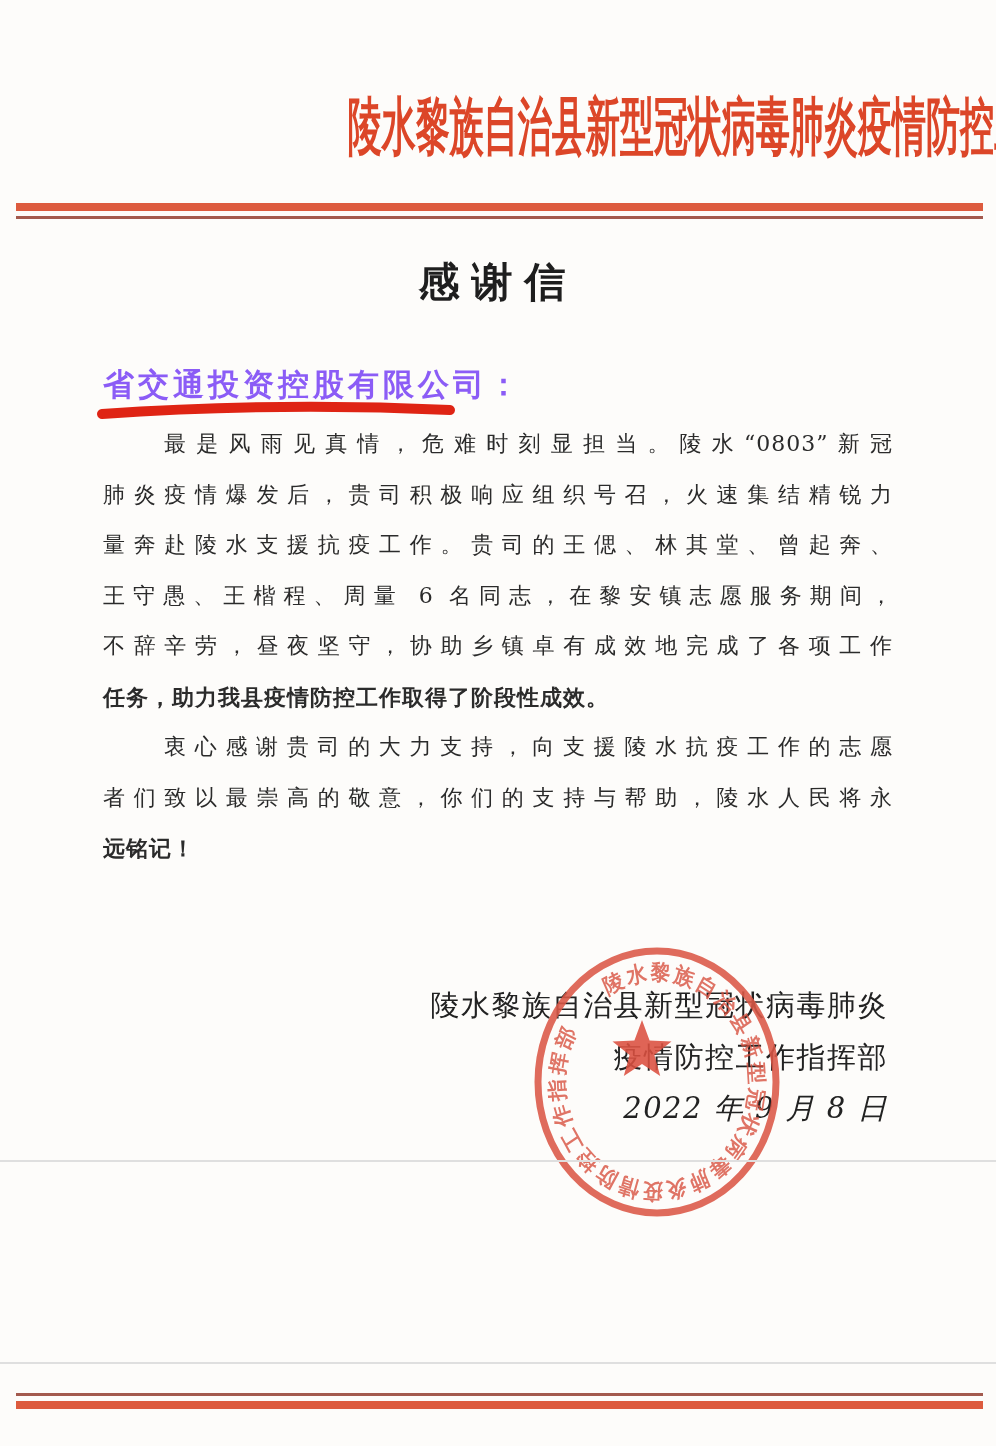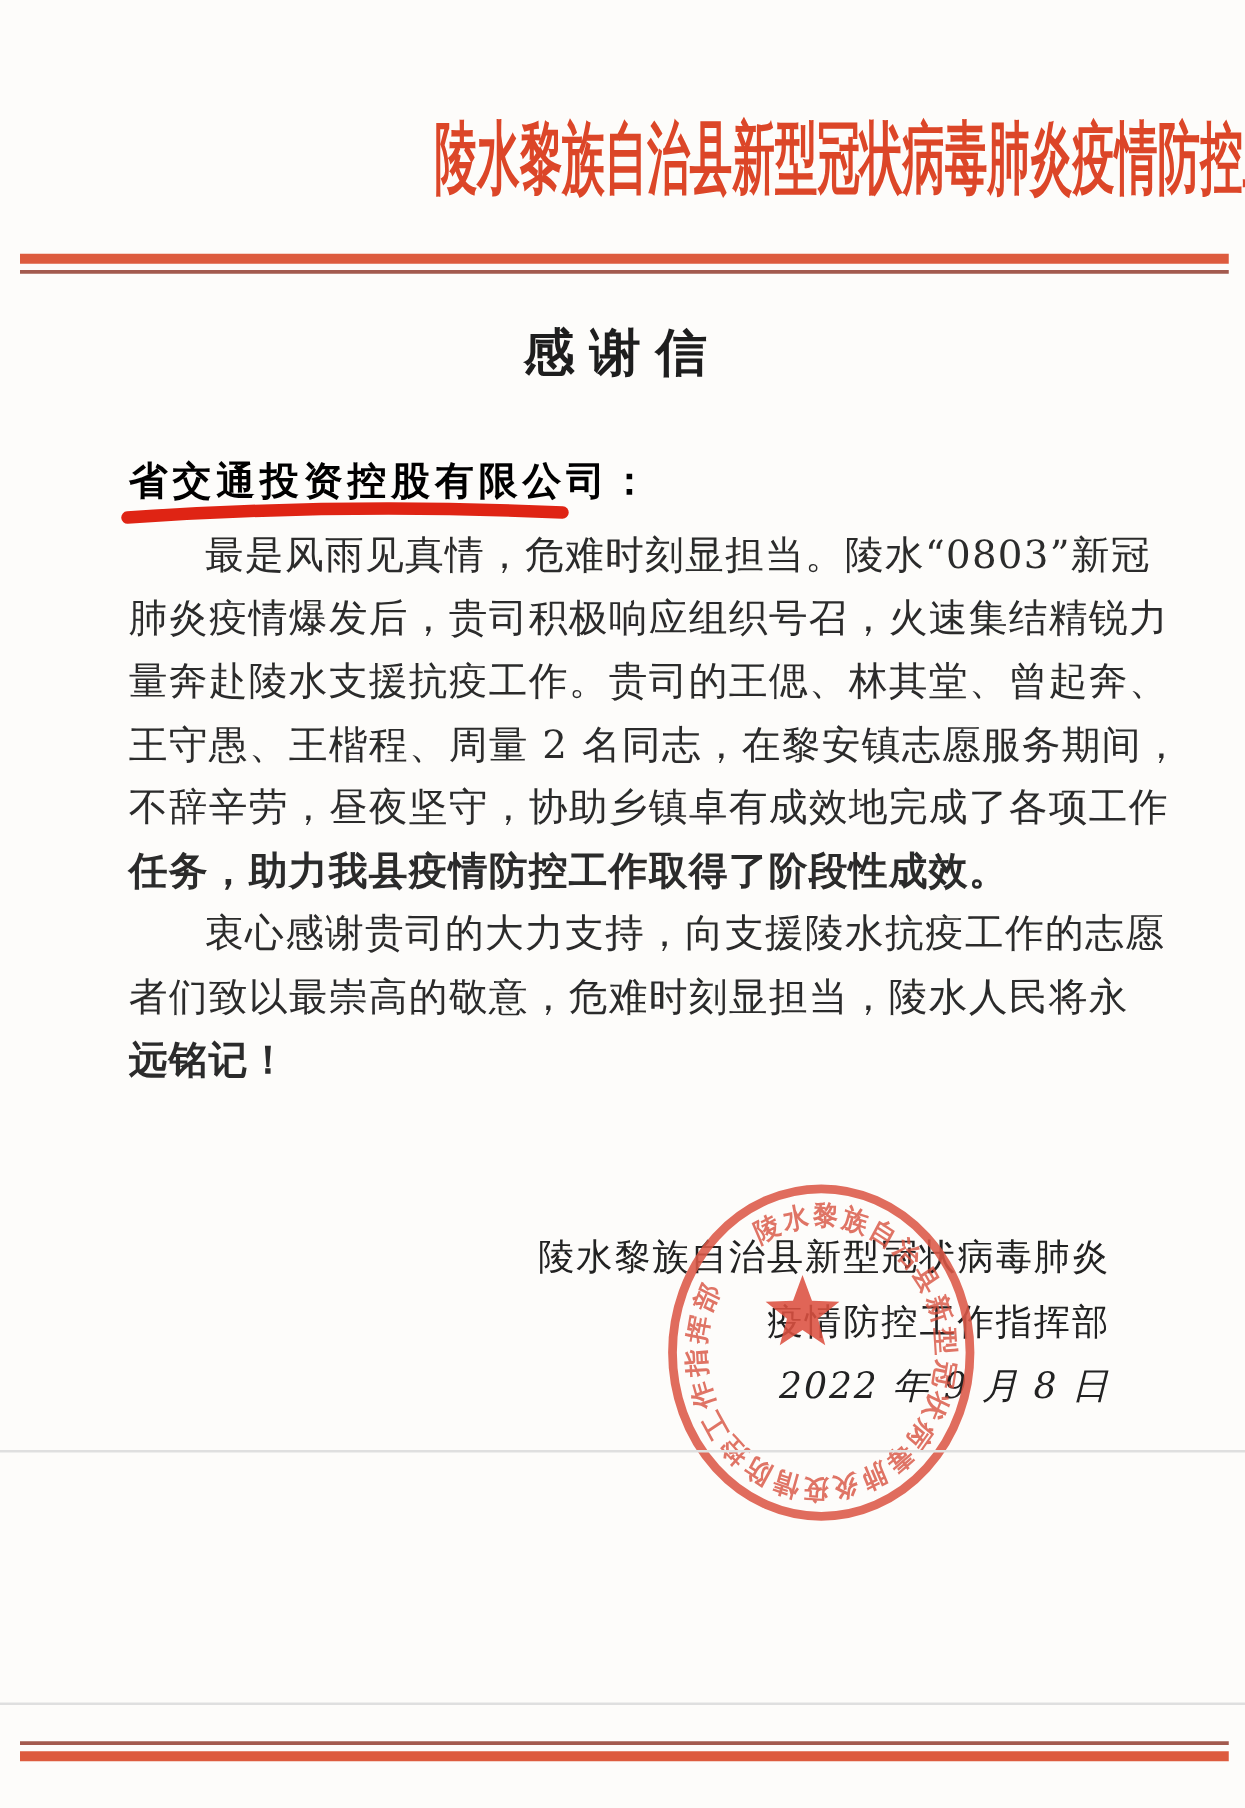--- a/index.html
+++ b/index.html
@@ -30,27 +30,27 @@
   .edge-line{left:0;right:0;height:1.5px;background:#dfdfdf;}
   .edge-line.one{top:1160px;}
   .edge-line.two{top:1362px;}
   
   .letter-title{
     top:255px;left:0;width:996px;text-align:center;
     font-size:41px;font-weight:700;color:#1e1e1e;letter-spacing:12px;
   }
   .salutation{
     top:364px;left:103px;
-    font-size:31px;font-weight:700;color:#000000;letter-spacing:4px;
+    font-size:31px;font-weight:700;color:#8b5cf6;letter-spacing:4px;
     white-space:nowrap;
   }
   .salute-underline{top:398px;left:92px;width:368px;height:28px;}
   .body-block{top:419px;left:103px;width:790px;}
   .body-line{
-    height:50.5px;line-height:50.5px;font-size:31px;color:#2b2b2b;
+    height:50.5px;line-height:50.5px;font-size:22px;color:#2b2b2b;
     letter-spacing:1px;white-space:nowrap;
     text-align:justify;text-align-last:justify;
   }
   .body-line.indent{padding-left:61px;}
   .body-line.para-end{text-align-last:left;font-weight:bold;}
   
   .sign-block{top:980px;left:368px;width:520px;text-align:right;}
   .sign-line{height:51.5px;line-height:51.5px;font-size:29px;color:#222;letter-spacing:1.5px;white-space:nowrap;}
   .sign-date{padding-left:34px;font-style:italic;}
   
@@ -75,25 +75,25 @@
 
 <div class="abs salutation">省交通投资控股有限公司：</div>
 <svg class="abs salute-underline" viewBox="0 0 368 28">
   <path d="M 10 16 Q 184 4 358 12" fill="none" stroke="#df2414" stroke-width="10" stroke-linecap="round"></path>
 </svg>
 
 <div class="abs body-block">
   <div class="body-line indent">最是风雨见真情，危难时刻显担当。陵水“0803”新冠</div>
   <div class="body-line">肺炎疫情爆发后，贵司积极响应组织号召，火速集结精锐力</div>
   <div class="body-line">量奔赴陵水支援抗疫工作。贵司的王偲、林其堂、曾起奔、</div>
-  <div class="body-line">王守愚、王楷程、周量 2 名同志，在黎安镇志愿服务期间，</div>
+  <div class="body-line">王守愚、王楷程、周量 6 名同志，在黎安镇志愿服务期间，</div>
   <div class="body-line">不辞辛劳，昼夜坚守，协助乡镇卓有成效地完成了各项工作</div>
   <div class="body-line para-end">任务，助力我县疫情防控工作取得了阶段性成效。</div>
   <div class="body-line indent">衷心感谢贵司的大力支持，向支援陵水抗疫工作的志愿</div>
-  <div class="body-line">者们致以最崇高的敬意，危难时刻显担当，陵水人民将永</div>
+  <div class="body-line">者们致以最崇高的敬意，你们的支持与帮助，陵水人民将永</div>
   <div class="body-line para-end">远铭记！</div>
 </div>
 
 <div class="abs sign-block">
   <div class="sign-line">陵水黎族自治县新型冠状病毒肺炎</div>
   <div class="sign-line">疫情防控工作指挥部</div>
   <div class="sign-line sign-date">2022 年 9 月 8 日</div>
 </div>
 
 <svg class="abs seal" viewBox="0 0 260 280">

